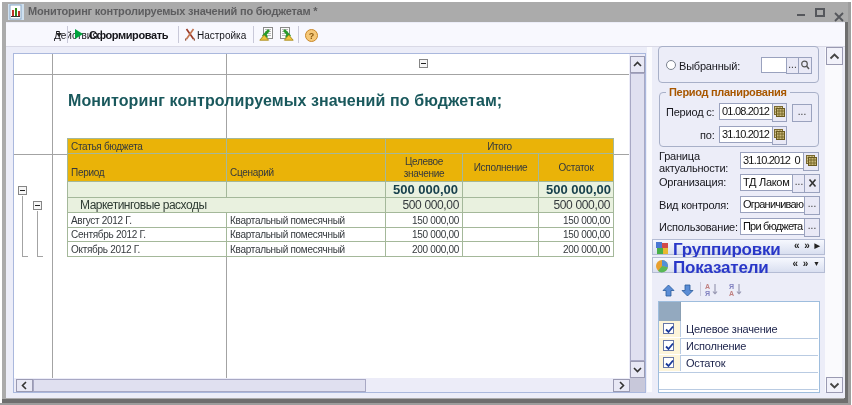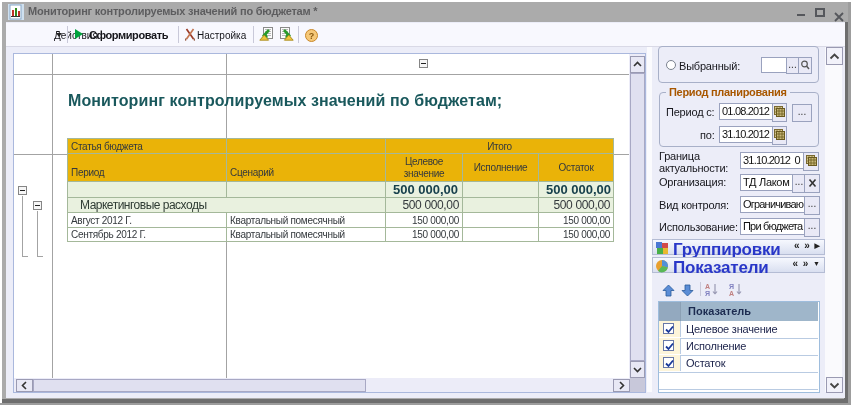--- a/index.html
+++ b/index.html
@@ -169,20 +169,27 @@
           <td class="plain"></td>
           <td class="plain num">150 000,00</td>
         </tr>
   <tr style="height:14px;">
           <td class="plain">Сентябрь 2012 Г.</td>
           <td class="plain">Квартальный помесячный</td>
           <td class="plain num">150 000,00</td>
           <td class="plain"></td>
           <td class="plain num">150 000,00</td>
         </tr>
+  <tr style="height:15px;">
+          <td class="plain">Октябрь 2012 Г.</td>
+          <td class="plain">Квартальный помесячный</td>
+          <td class="plain num">200 000,00</td>
+          <td class="plain"></td>
+          <td class="plain num">200 000,00</td>
+        </tr>
  </tbody>
     </table>
 
  <div class="abs track" style="left:629px;top:54px;width:16px;height:338px;"></div>
  <div class="abs sbtn" style="left:630px;top:56px;width:13px;height:15px;" id="sb-up">
       <svg width="9" height="9" viewBox="0 0 9 9">
         <path d="M1 6 L4.5 2.5 L8 6" fill="none" stroke="#333" stroke-width="1.6"></path>
       </svg>
     </div>
  <div class="abs thumb" style="left:630px;top:73px;width:13px;height:286px;"></div>
@@ -287,21 +294,20 @@
         <path d="M11 2 V12 M11 12 L9 9.5 M11 12 L13 9.5" stroke="#9a9ab4" stroke-width="1.2" fill="none"></path>
       </svg></div>
  <div class="abs" id="sortza" style="left:728px;top:282px;width:15px;height:15px;"><svg width="15" height="15" viewBox="0 0 15 15">
         <text x="1" y="7" font-size="7" font-weight="bold" fill="#8080c0" font-family="Liberation Sans">Я</text>
         <text x="1" y="14" font-size="7" font-weight="bold" fill="#c08080" font-family="Liberation Sans">А</text>
         <path d="M11 2 V12 M11 12 L9 9.5 M11 12 L13 9.5" stroke="#9a9ab4" stroke-width="1.2" fill="none"></path>
       </svg></div>
 
  <div class="abs itab" style="left:658px;top:301px;width:160px;height:90px;"></div>
  <div class="abs itabhdr" style="left:659px;top:302px;width:21px;height:19px;border-right:1px solid #8ba0b4;background:#93a9bf;"></div>
- <div class="abs itabhdr" style="left:681px;top:302px;width:137px;height:19px;line-height:19px;padding-left:7px;box-sizing:border-box;">Показатель</div>
  <div class="abs irow" style="left:659px;top:321px;width:159px;height:17px;">
       <span class="abs ckcell" style="left:0;top:0;width:21px;height:16px;"></span>
       <span class="abs ckbox" style="left:4px;top:2px;" id="ck1"><svg width="11" height="11" viewBox="0 0 11 11">
           <path d="M2 5.5 L4.5 8 L9 2.5" fill="none" stroke="#1a3a9a" stroke-width="1.8"></path>
         </svg></span>
       <span class="abs" style="left:27px;top:2px;">Целевое значение</span>
     </div>
  <div class="abs irow" style="left:659px;top:338px;width:159px;height:17px;">
       <span class="abs ckcell" style="left:0;top:0;width:21px;height:16px;"></span>
       <span class="abs ckbox" style="left:4px;top:2px;" id="ck2"><svg width="11" height="11" viewBox="0 0 11 11">

